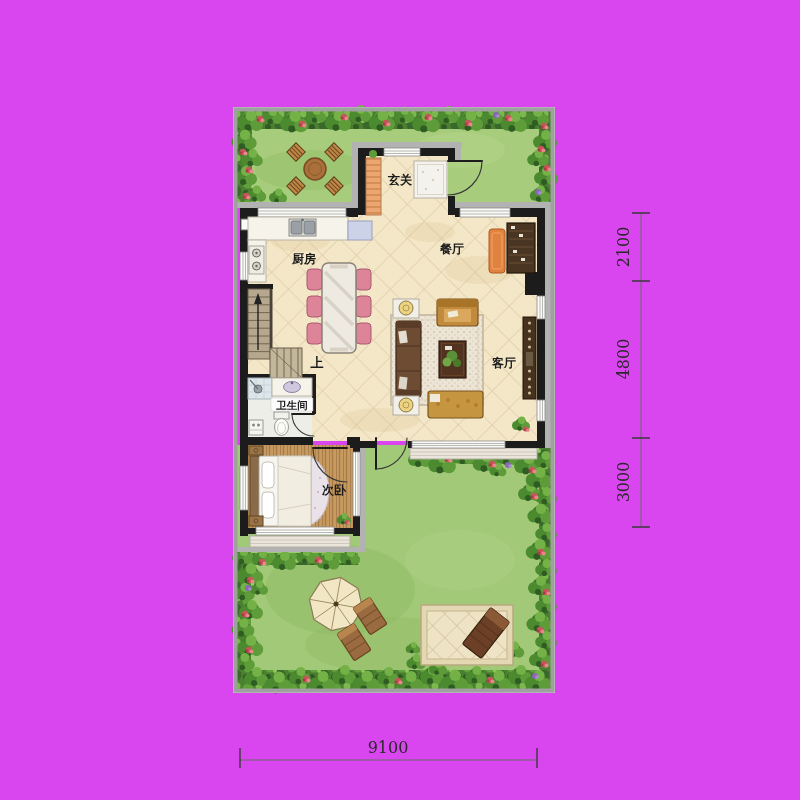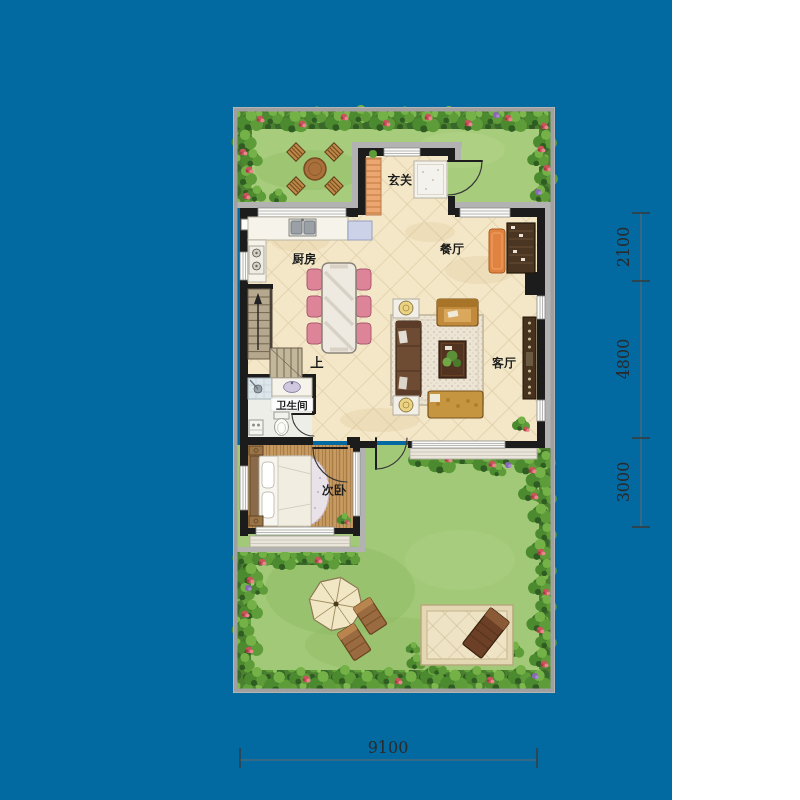--- a/index.html
+++ b/index.html
@@ -1,16 +1,16 @@
 <!DOCTYPE html>
 <html><head>
 <meta charset="utf-8">
 <style>
   html,body{margin:0;padding:0;background:#ffffff;}
-  .stage{position:relative;width:672px;height:800px;background:#0369a1;overflow:hidden;
+  .stage{position:relative;width:800px;height:800px;background:#d946ef;overflow:hidden;
          font-family:"Liberation Sans",sans-serif;}
   svg{position:absolute;left:0;top:0;}
   text.room{font-family:"Liberation Sans",sans-serif;font-weight:bold;fill:#1b1b1b;}
   text.dim{font-family:"DejaVu Serif","Liberation Serif",serif;fill:#2a2a2a;}
 </style>
 </head>
 <body>
 
 <div class="stage">
 <svg width="800" height="800" viewBox="0 0 800 800">

